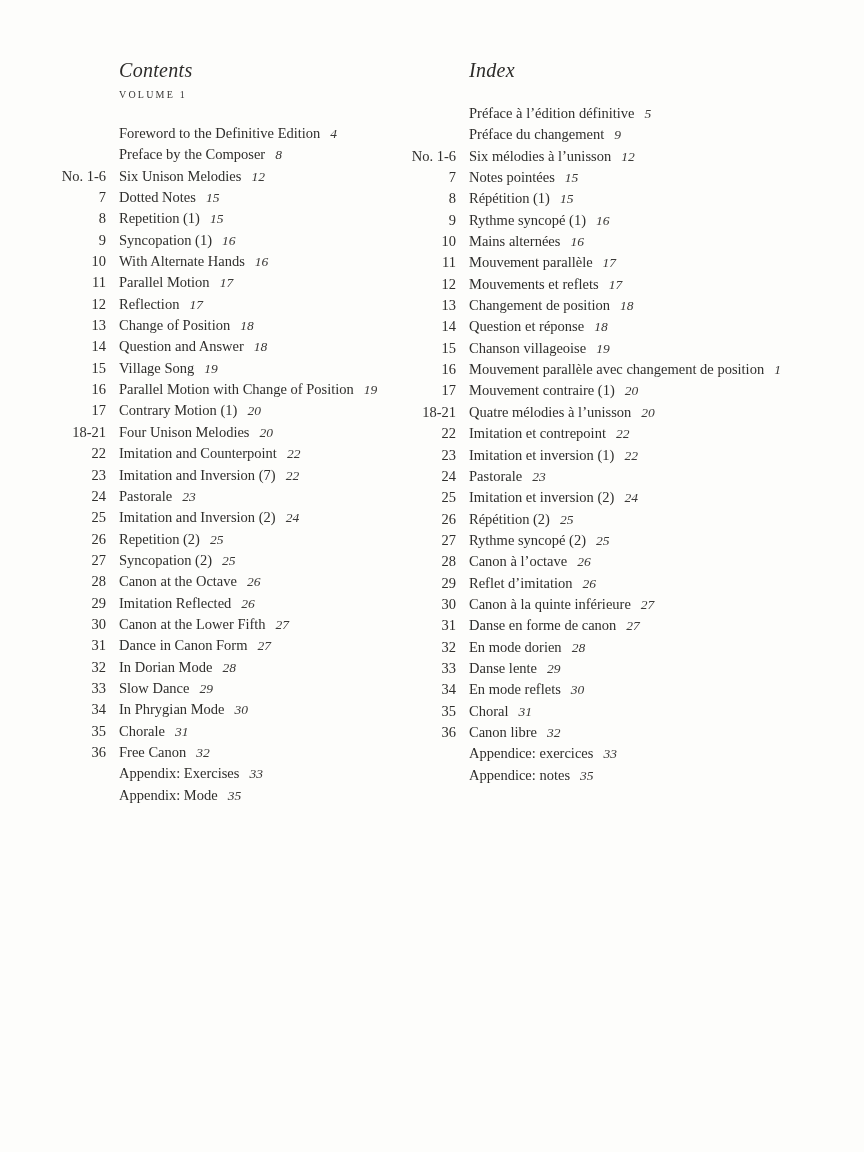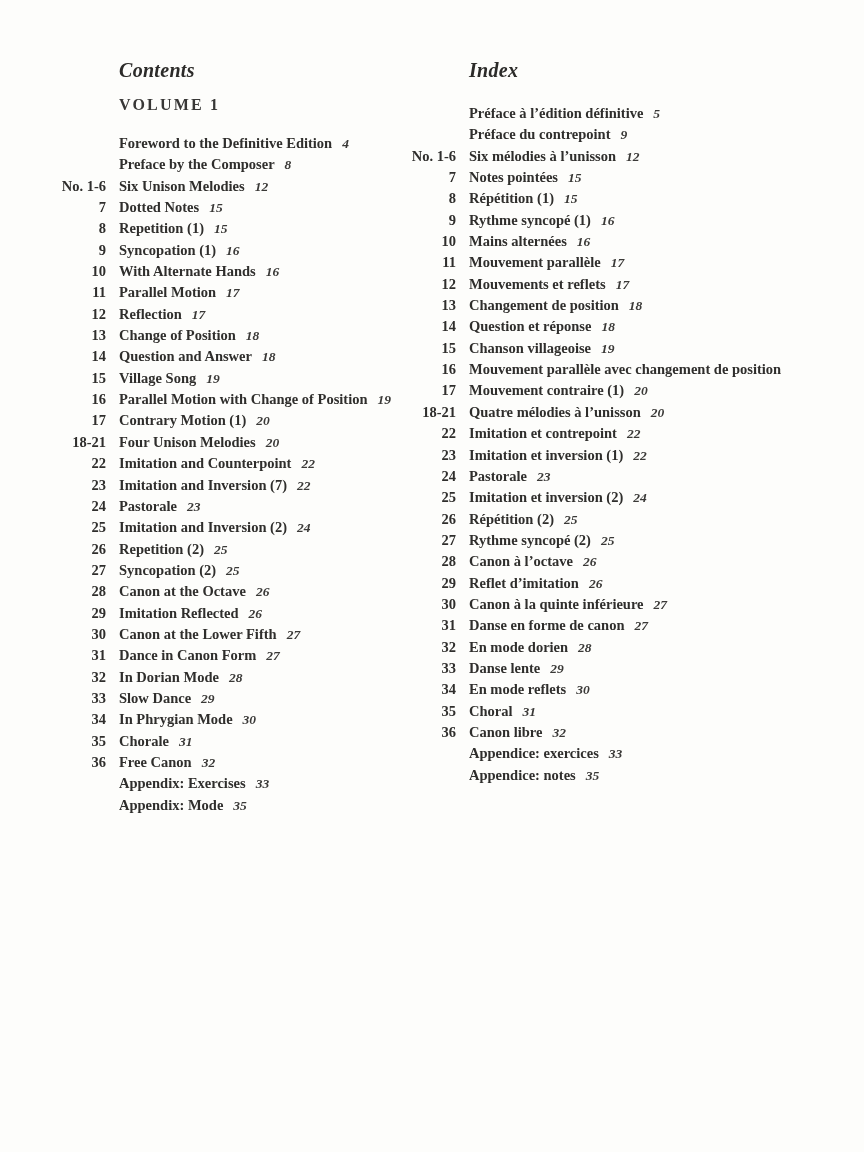--- a/index.html
+++ b/index.html
@@ -8,42 +8,41 @@
     background: #fdfdfb;
   }
   .page {
     position: relative;
     width: 781px;
     height: 1152px;
     background: #fdfdfb;
     font-family: "Liberation Serif", "DejaVu Serif", serif;
     color: #2f2e2c;
     overflow: hidden;
-    font-weight: bold;
   }
   .col {
     position: absolute;
     top: 58px;
   }
   .col-left  { left: 60px;  width: 360px; }
   .col-right { left: 410px; width: 420px; }
 
   .col-head { margin-left: 59px; }
   .heading {
     font-style: italic;
     font-size: 20px;
     line-height: 24px;
     letter-spacing: 0.3px;
     color: #2c2b29;
   }
   .subheading {
-    font-size: 16px;
+    font-size: 10px;
     letter-spacing: 2.2px;
     line-height: 14px;
-    margin-top: 16px;
+    margin-top: 6px;
     color: #39383
   }
   .subheading { color: #383736; }
 
   .list { margin-top: 21px; }
   .toc-row {
     display: flex;
     align-items: baseline;
     font-size: 14.5px;
     line-height: 21.35px;
@@ -245,21 +244,21 @@
       <div class="heading">Index</div>
     </div>
     <div class="list" id="index-list">
         <div class="toc-row">
           <span class="num"></span>
           <span class="title">Préface à l’édition définitive</span>
           <span class="pg">5</span>
         </div>
         <div class="toc-row">
           <span class="num"></span>
-          <span class="title">Préface du contrepoint</span>
+          <span class="title">Préface du changement</span>
           <span class="pg">9</span>
         </div>
         <div class="toc-row">
           <span class="num">No. 1-6</span>
           <span class="title">Six mélodies à l’unisson</span>
           <span class="pg">12</span>
         </div>
         <div class="toc-row">
           <span class="num">7</span>
           <span class="title">Notes pointées</span>

